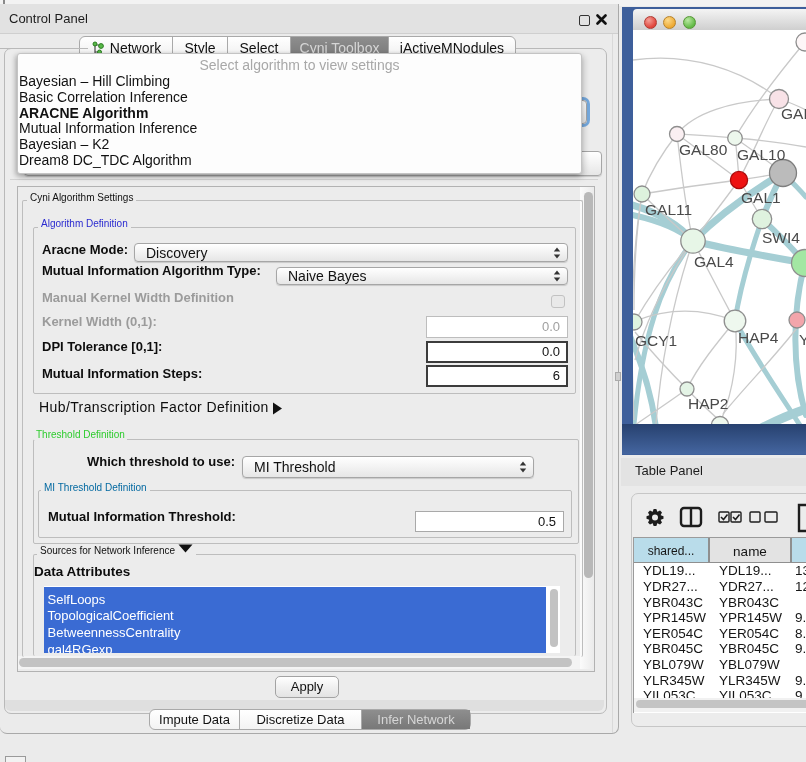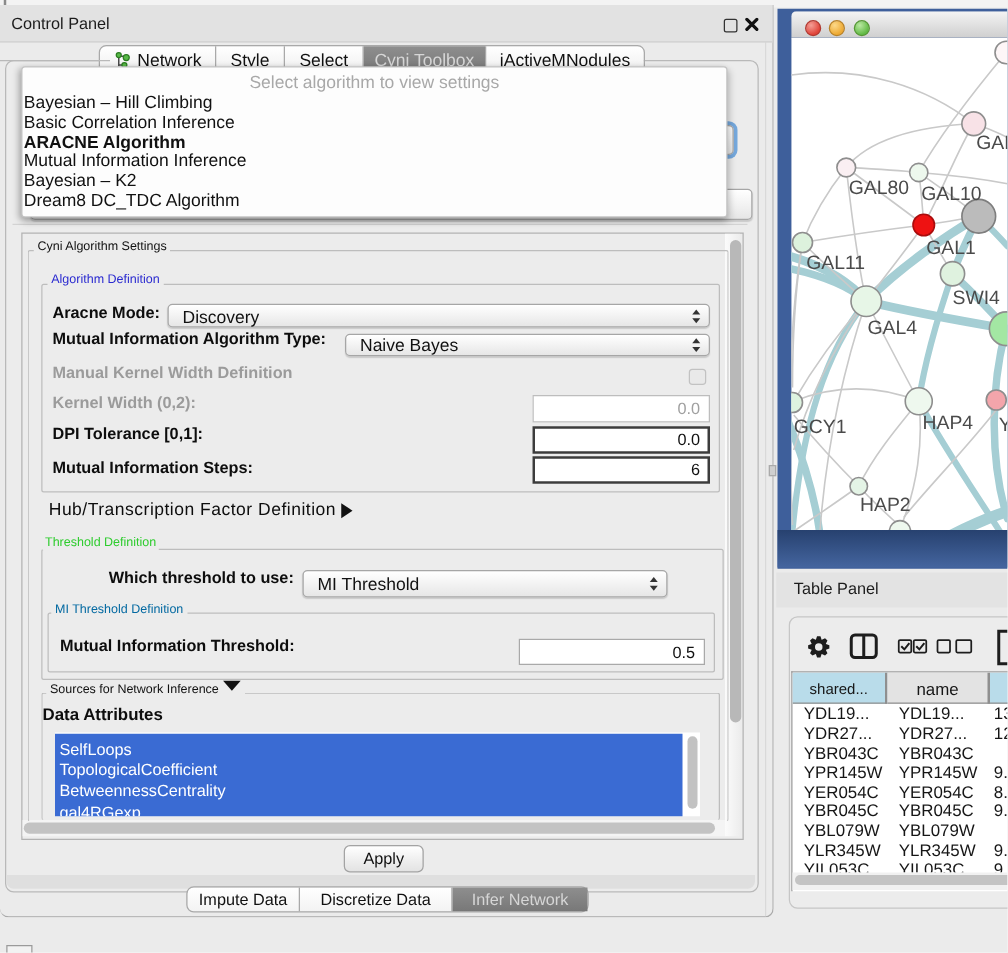--- a/index.html
+++ b/index.html
@@ -85,21 +85,21 @@
       <span class="ct">Naive Bayes</span>
       <svg width="8" height="12" viewBox="0 0 8 12">
         <path d="M4 0.5 L7.2 4.5 L0.8 4.5 Z" fill="#333"></path>
         <path d="M4 11.5 L0.8 7.5 L7.2 7.5 Z" fill="#333"></path>
       </svg>
     </div>
 
   <div class="lbl dis" style="left:42px;top:290.9px;">Manual Kernel Width Definition</div>
   <div class="abs" style="left:551px;top:295px;width:12px;height:11px;background:#e9e9e9;border:1px solid #c2c2c2;border-radius:3px;"></div>
 
-  <div class="lbl dis" style="left:42px;top:315px;">Kernel Width (0,2):</div>
+  <div class="lbl dis" style="left:42px;top:315px;">Kernel Width (0,1):</div>
   <div class="tf" style="left:426px;top:316px;width:142px;height:22px;border:1px solid #bdbdbd;color:#a0a0a0;padding:0 7px;line-height:20px;">0.0</div>
 
   <div class="lbl" style="left:42px;top:340.4px;">DPI Tolerance [0,1]:</div>
   <div class="tf" style="left:426px;top:340.5px;width:142px;height:22px;border:2px solid #3c3c3c;color:#111;padding:0 6px;line-height:18px;">0.0</div>
 
   <div class="lbl" style="left:42px;top:366.6px;">Mutual Information Steps:</div>
   <div class="tf" style="left:426px;top:364.5px;width:142px;height:22px;border:2px solid #3c3c3c;color:#111;padding:0 6px;line-height:18px;">6</div>
 
   <div class="t14" style="left:39px;top:400.3px;letter-spacing:0.4px;">Hub/Transcription Factor Definition</div>
   <svg class="abs" style="left:272px;top:402px;" width="11" height="13" viewBox="0 0 11 13">

